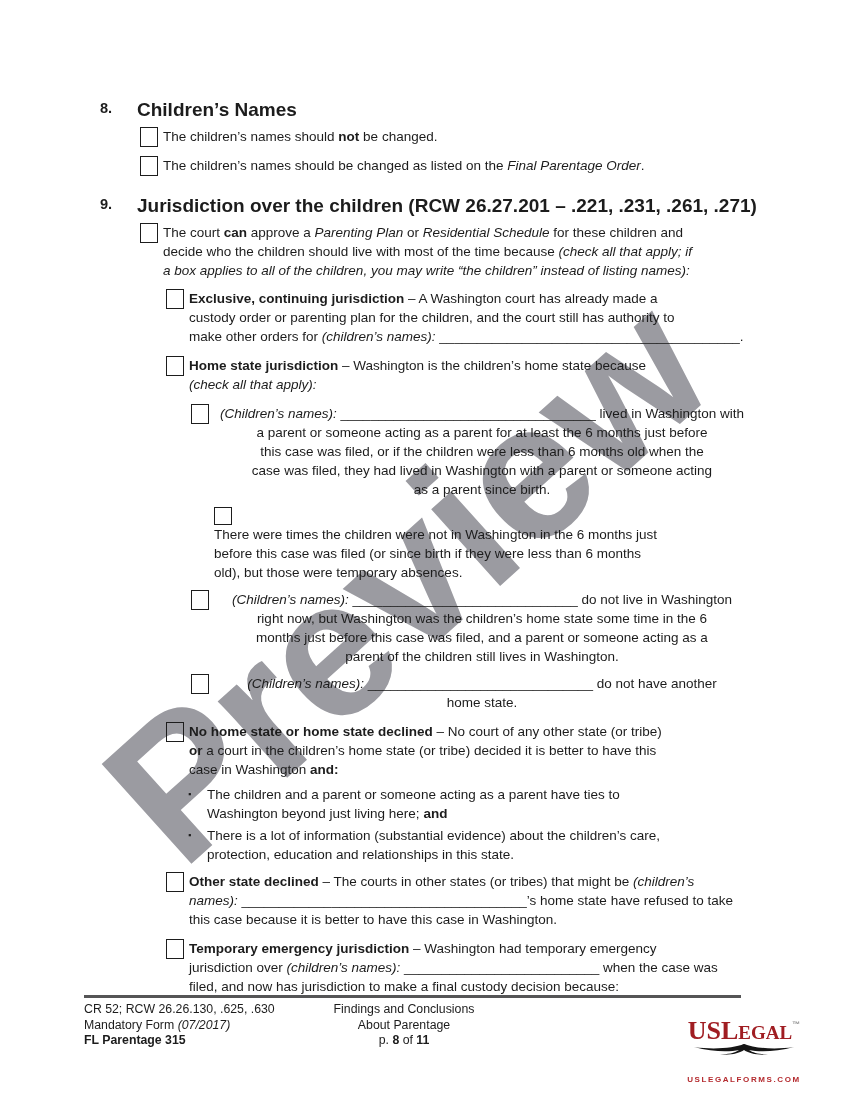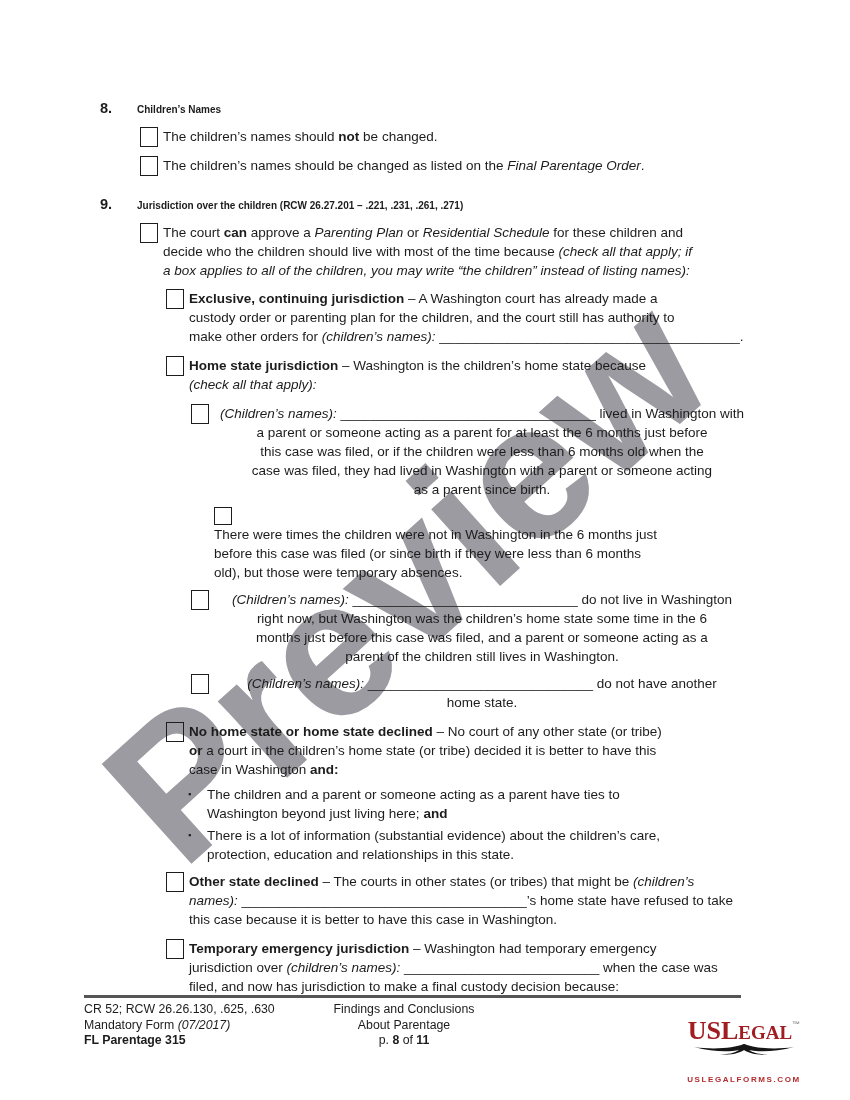--- a/index.html
+++ b/index.html
@@ -20,21 +20,21 @@
   .ind3{margin-left:91px;margin-bottom:8px !important;text-align:center;}
   .ind4{margin-left:114px;margin-bottom:8px !important;flex-direction:column;}
   .ind3.gap10{margin-bottom:10px !important;}
   .cbx{flex:0 0 16px;width:16px;height:18px;border:1.8px solid #1d1d1d;background:transparent;
        margin-right:5px;margin-top:0;}
   .row.b{margin-left:88px;margin-bottom:3px;}
   .row.cb + .row.b{margin-top:-4px;}
   .row.b + .row.cb{margin-top:8px;}
   .bul{flex:0 0 12px;font-size:9px;line-height:19px;margin-right:7px;}
   .txt{flex:1;font-size:13.5px;line-height:19px;}
-  .heading .txt{font-size:10px;}
+  .heading .txt{font-size:19px;}
   .line{white-space:nowrap;}
   .sb{font-weight:bold;}
   .si{font-style:italic;}
   
   .footer{position:absolute;left:84px;top:995px;width:657px;z-index:2;font-size:12.3px;line-height:15.5px;}
   .rule{height:3px;background:#555556;margin-bottom:4px;}
   .fcols{position:relative;}
   .fleft{position:absolute;left:0;top:0;}
   .fcenter{position:absolute;left:220px;top:0;width:200px;text-align:center;}
   .logo{position:absolute;left:600px;top:12px;width:120px;text-align:center;z-index:2;}

